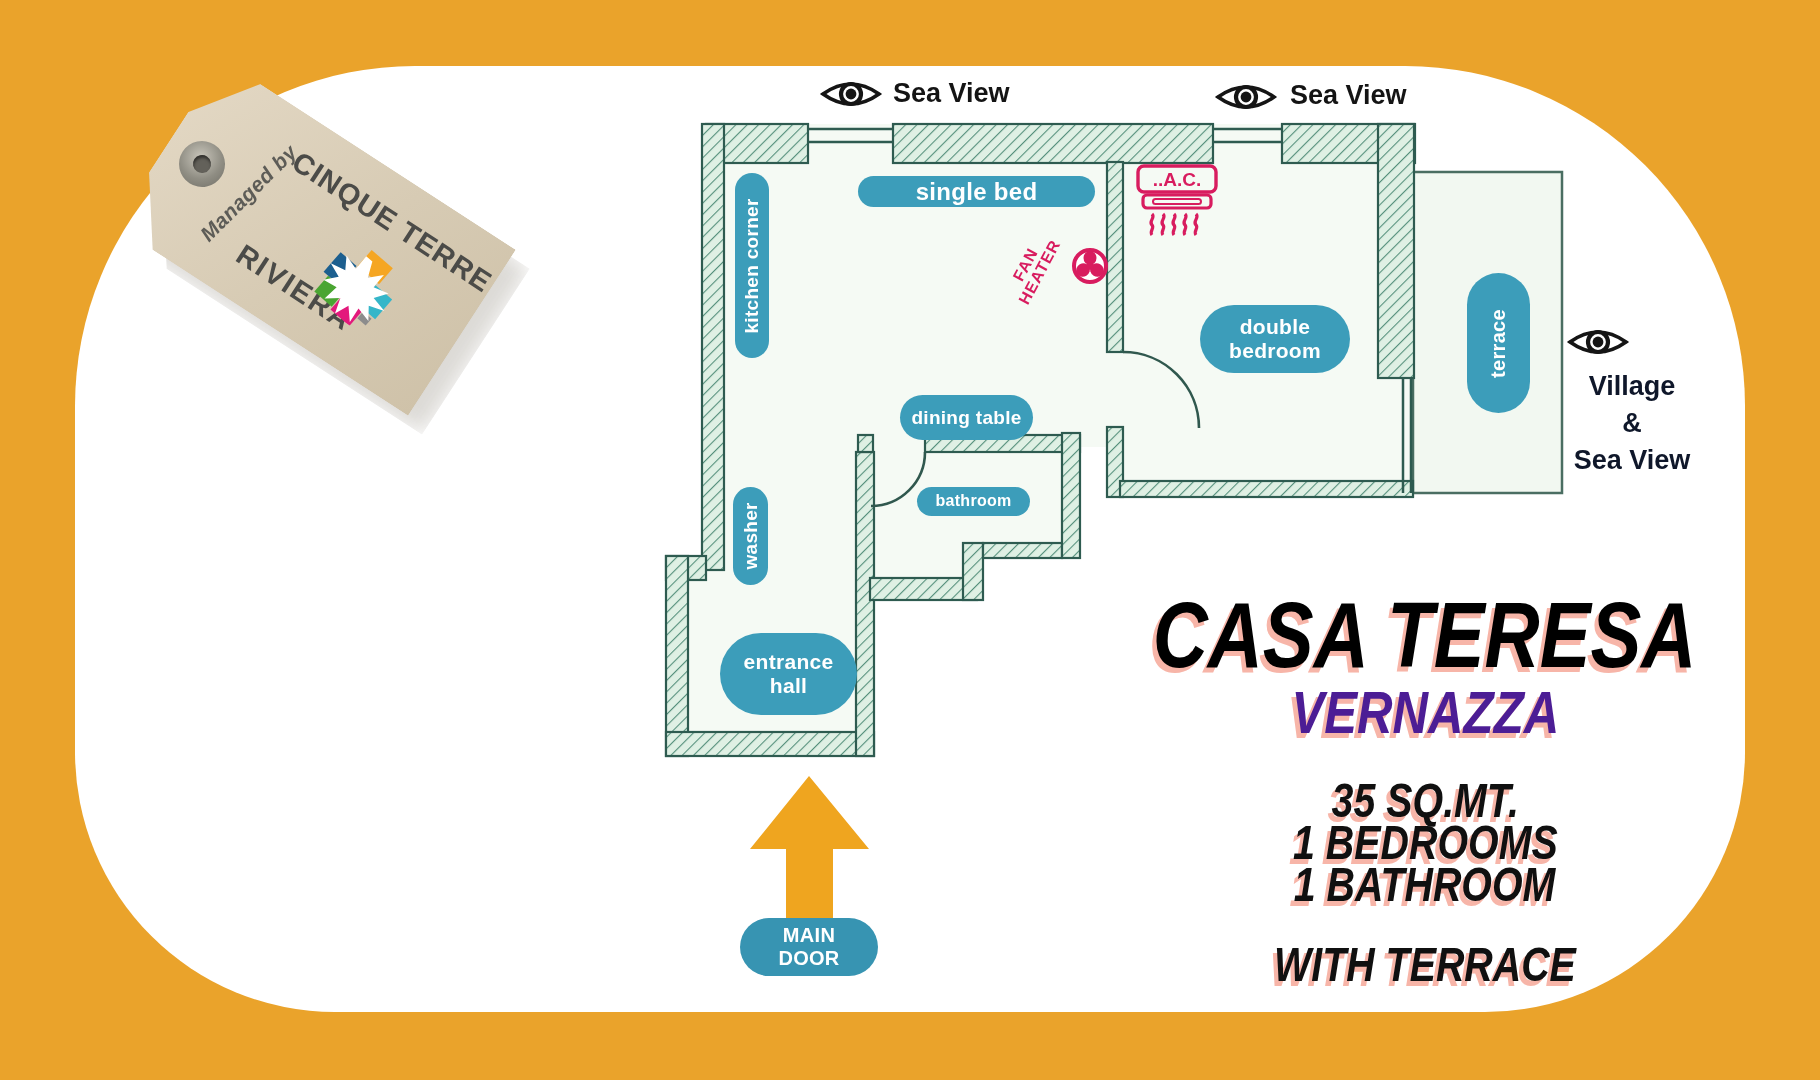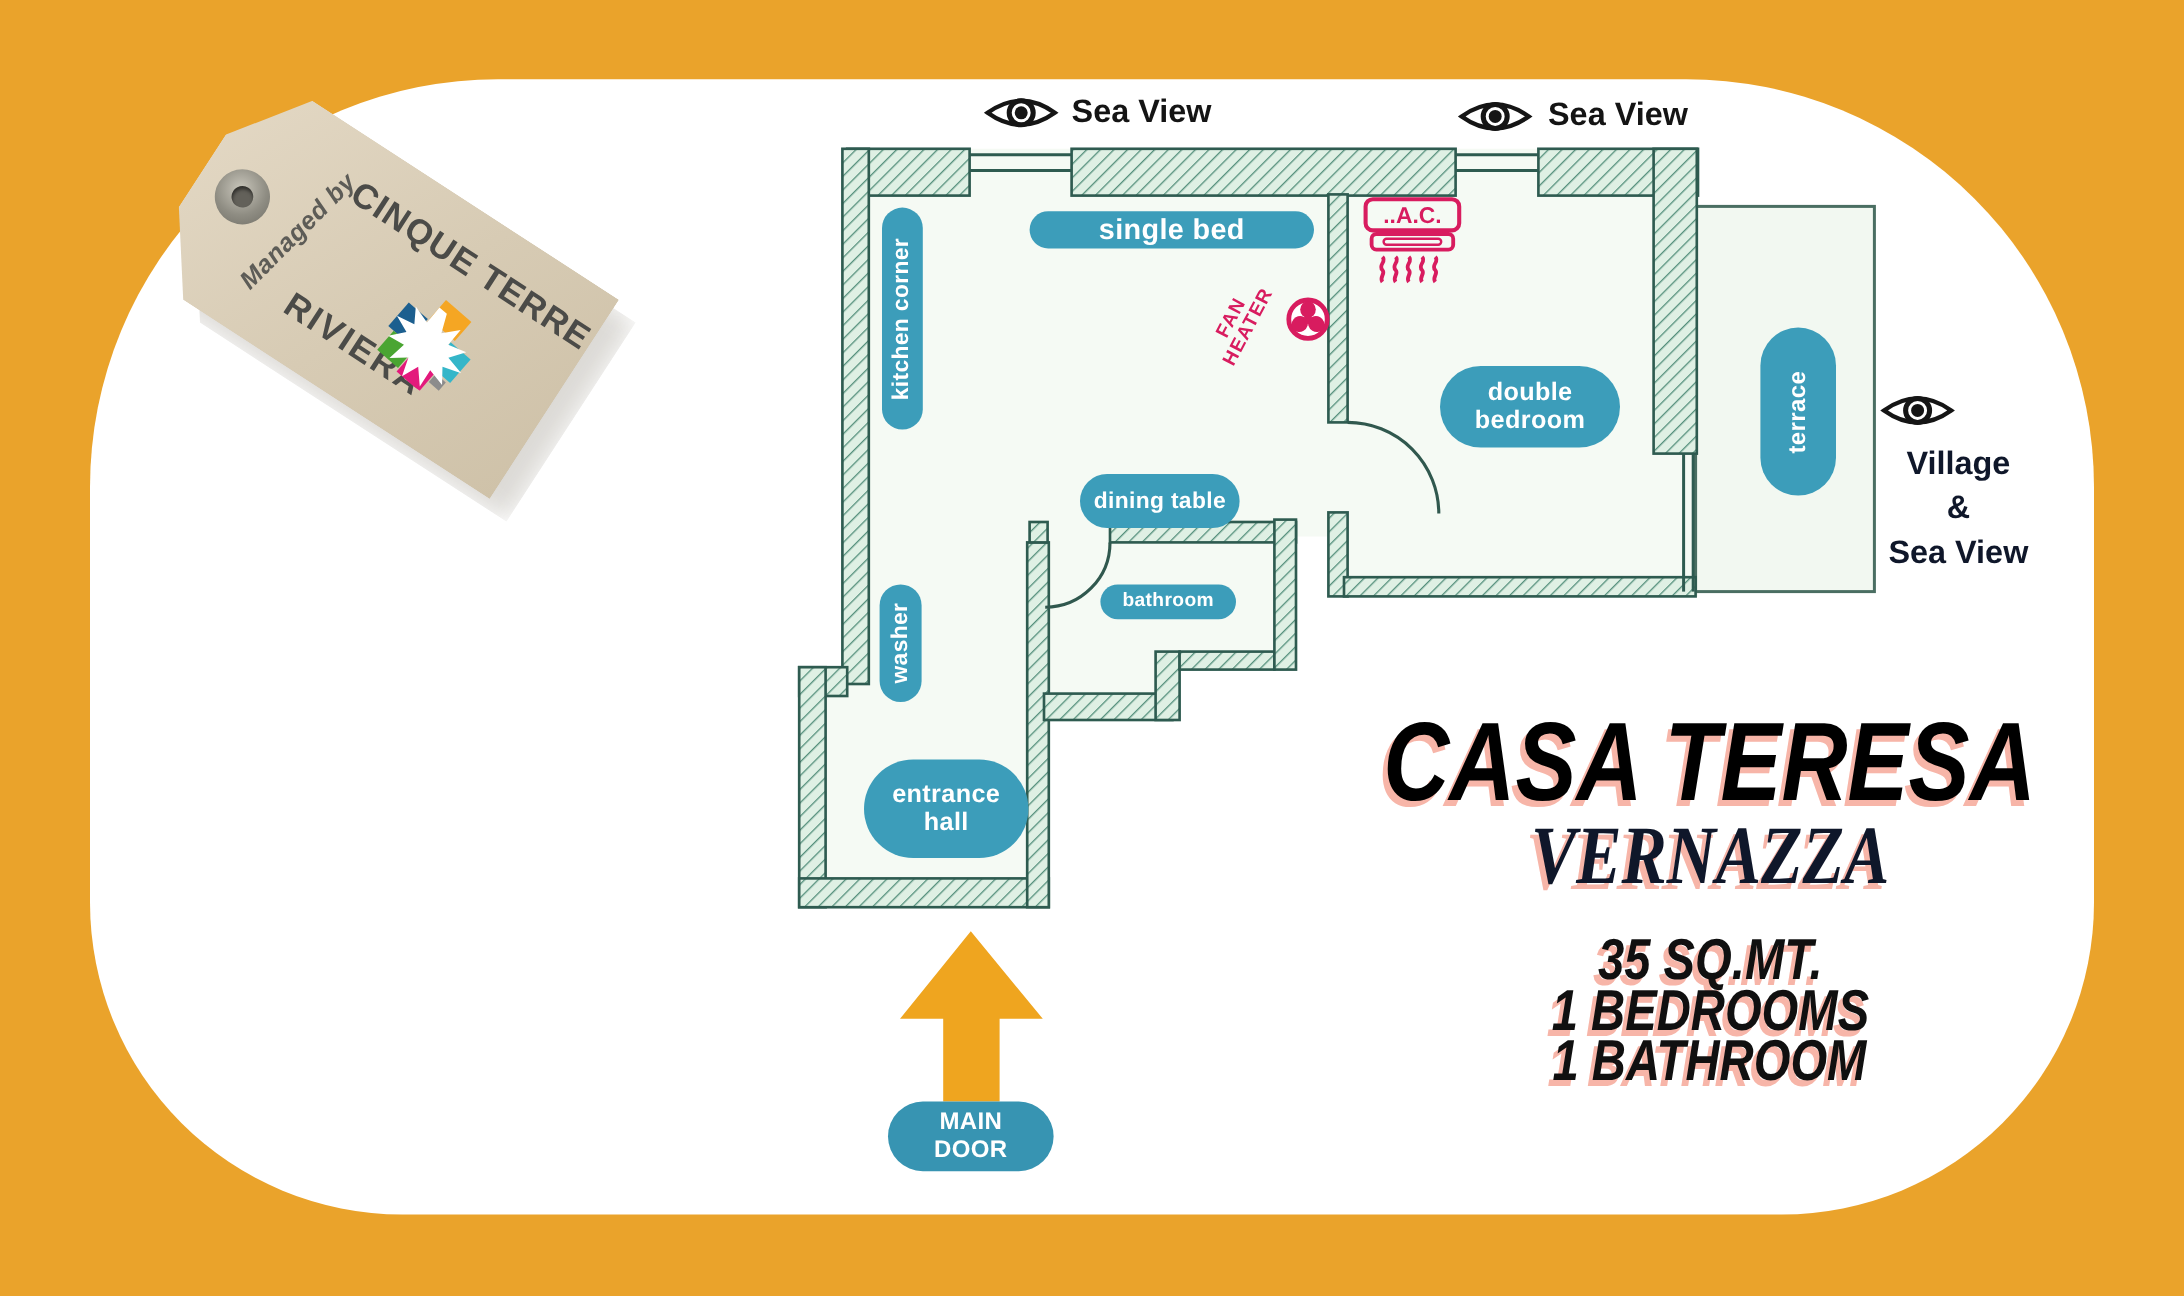--- a/index.html
+++ b/index.html
@@ -20,21 +20,21 @@
   .viewlabel{position:absolute;display:flex;align-items:center;gap:14px;
         font-weight:bold;color:#141414;font-size:27px;}
   .village{position:absolute;width:190px;text-align:center;font-weight:bold;
         color:#0f172a;font-size:27px;line-height:37px;}
 
   
   .headline{position:absolute;text-align:center;font-style:italic;font-weight:bold;}
   .hline{display:inline-block;transform:scaleX(.82);transform-origin:center;
         white-space:nowrap;text-shadow:-5px 5px 0 #F7B5A8;}
   .t-title{font-size:93px;color:#000000;line-height:78px;}
-  .t-loc{font-size:69px;color:#0f172a;line-height:78px;font-family:Liberation Serif, serif;}
+  .t-loc{font-size:60px;color:#4c1d95;line-height:78px;}
   .t-stat{font-size:48px;color:#101010;line-height:42px;}
   .t-extra{font-size:48px;color:#101010;line-height:42px;}
 
   
   .tag{position:absolute;left:162px;top:65px;width:350px;height:198px;
        transform:rotate(33deg);transform-origin:40px 99px;
        background:linear-gradient(115deg,#e3d8c4 0%,#d7cbb4 55%,#cfc2a9 100%);
        clip-path:polygon(13% 0,100% 0,100% 100%,13% 100%,0 68%,0 32%);}
   .tag-shadow{position:absolute;left:176px;top:84px;width:350px;height:198px;
        transform:rotate(33deg);transform-origin:40px 99px;background:rgba(60,50,30,.18);
@@ -195,20 +195,21 @@
   </div>
 
   <div class="headline" style="left:1050px;top:596px;width:750px;">
     <div class="t-title"><span class="hline">CASA TERESA</span></div>
     <div class="t-loc"><span class="hline">VERNAZZA</span></div>
     <div style="height:28px;"></div>
     <div class="t-stat"><span class="hline">35 SQ.MT.</span></div>
     <div class="t-stat"><span class="hline">1 BEDROOMS</span></div>
     <div class="t-stat"><span class="hline">1 BATHROOM</span></div>
     <div style="height:38px;"></div>
+    <div class="t-extra"><span class="hline">WITH TERRACE</span></div>
   </div>
 
   <div class="tag-shadow"></div>
   <div class="tag">
     <div class="grommet">
       <div class="grommet-hole"></div>
     </div>
     <div class="managed">Managed by</div>
     <div class="brand1">CINQUE TERRE</div>
     <div class="brand2">RIVIERA</div>

